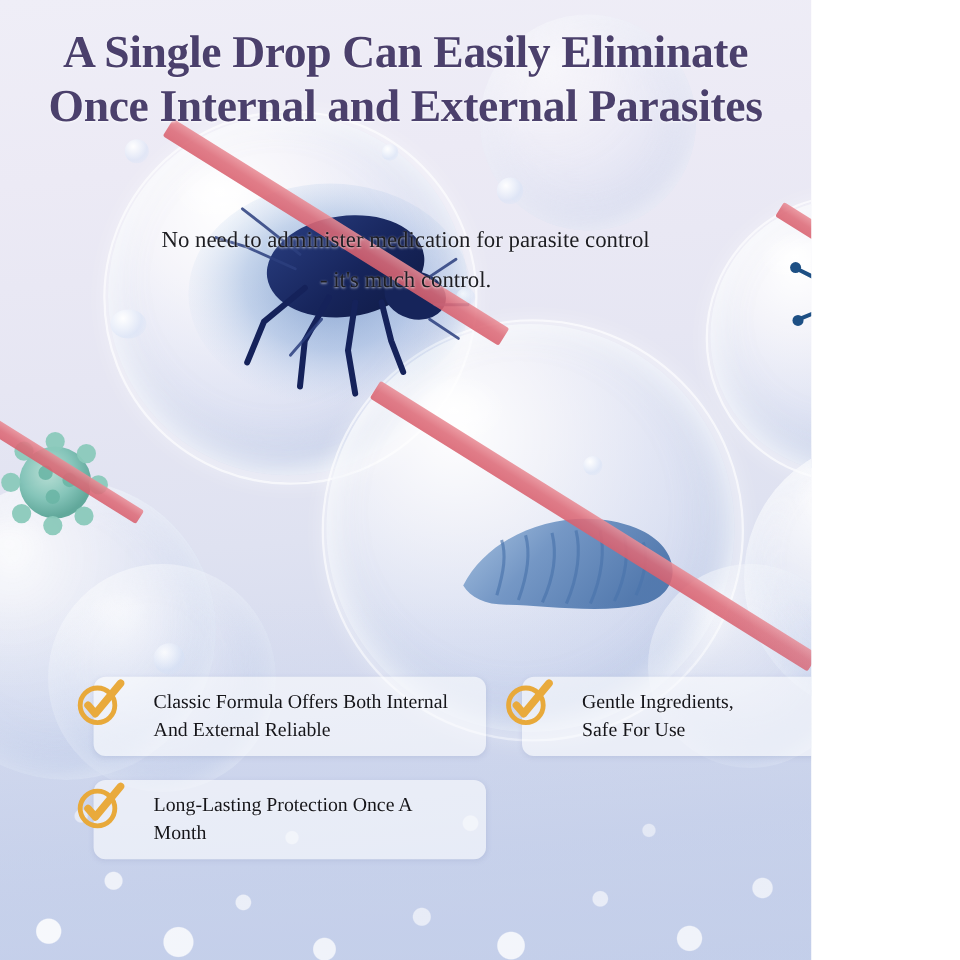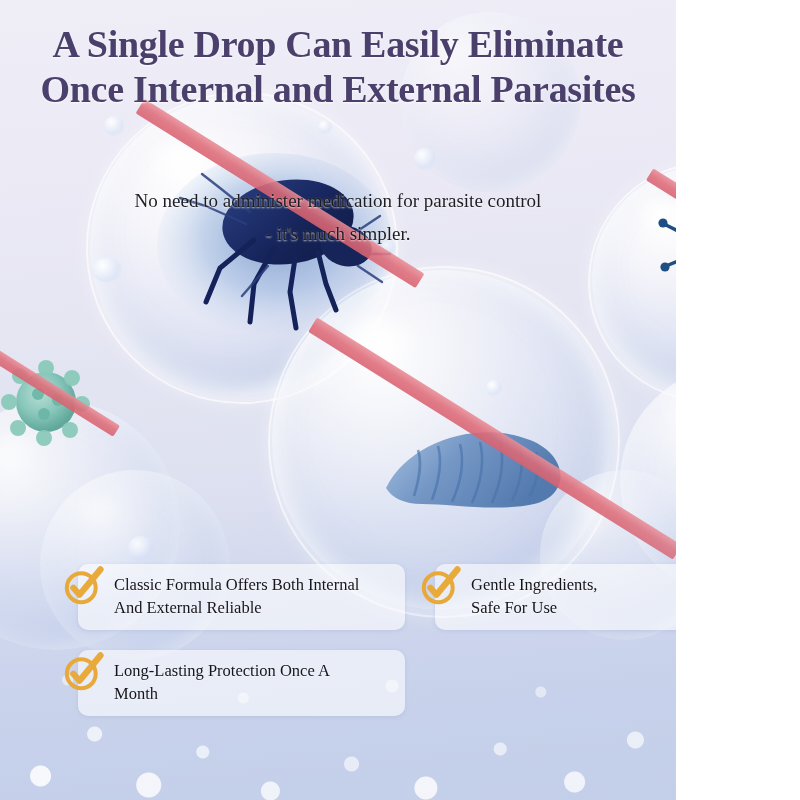--- a/index.html
+++ b/index.html
@@ -141,21 +141,21 @@
     position: relative;
     z-index: 3;
     width: 42px;
     height: 42px;
     flex: 0 0 42px;
     margin-top: -14px;
   }
   .feature-text {
     position: relative;
     z-index: 2;
-    margin-left: 10px;
+    margin-left: 24px;
     color: #15151a;
     font-size: 16.5px;
     line-height: 1.38;
     padding-top: 8px;
     text-shadow: 0 1px 1px rgba(255,255,255,0.55);
   }
 </style>
 </head>
 <body>
 
@@ -318,21 +318,21 @@
     <div class="foam"></div>
   </div>
 
   <div class="headline">
     <span>A Single Drop Can Easily Eliminate</span>
     <span class="l2">Once Internal and External Parasites</span>
   </div>
 
   <div class="subhead">
     <span>No need to administer medication for parasite control</span><br>
-    <span>- it's much simpler.</span>
+    <span>- it's much control.</span>
   </div>
 
   <div class="features">
 
     <div class="feature">
       <div class="feature-panel"></div>
       <svg class="check-icon" viewBox="0 0 48 48">
         <circle cx="22" cy="26" r="16.5" fill="none" stroke="#e8a93a" stroke-width="4.6"></circle>
         <path d="M13 26 L20 34 L44 5" fill="none" stroke="#e9aa3c" stroke-width="7.2" stroke-linecap="round" stroke-linejoin="round"></path>
       </svg>

